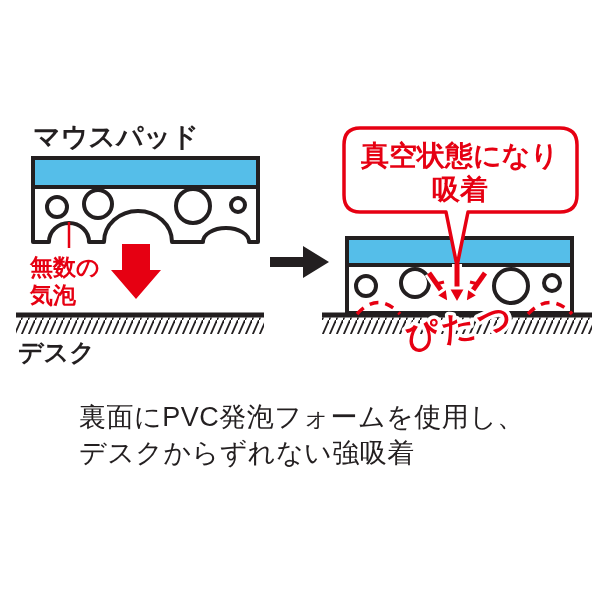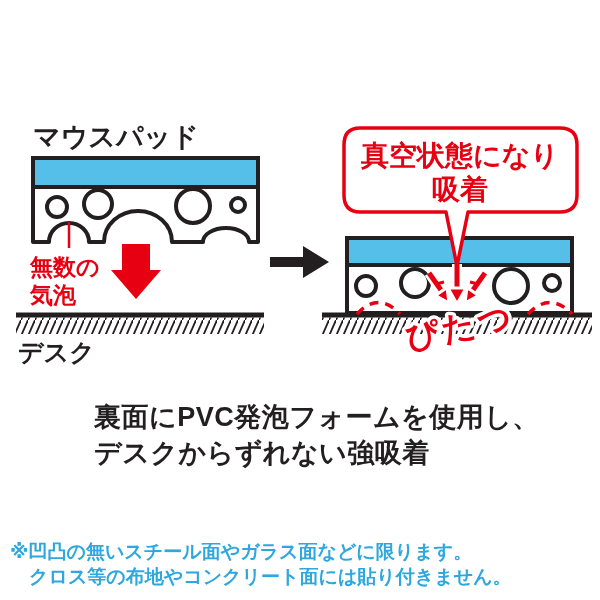--- a/index.html
+++ b/index.html
@@ -7,22 +7,22 @@
     --red:#e60012;
     --pad-blue:#55bee9;
     --note-blue:#2ea7de;
   }
   *{margin:0;padding:0;box-sizing:border-box;}
   html,body{width:600px;height:600px;background:#ffffff;overflow:hidden;}
   body{font-family:"Liberation Sans","DejaVu Sans",sans-serif;position:relative;}
   .stage{position:absolute;left:0;top:0;width:536px;height:600px;}
   svg{position:absolute;left:0;top:0;}
   .headline{
-    position:absolute;left:94px;top:399px;
-    font-size:27px;font-weight:bold;color:var(--ink);
+    position:absolute;left:79px;top:399px;
+    font-size:27px;font-weight:normal;color:var(--ink);
     line-height:36px;letter-spacing:0.5px;white-space:nowrap;
   }
   .footnote{
     position:absolute;left:10px;top:539px;
     font-size:19px;font-weight:bold;color:var(--note-blue);
     line-height:25px;white-space:nowrap;
   }
   .footnote .indent{margin-left:19px;}
   text{font-family:"Liberation Sans","DejaVu Sans",sans-serif;font-weight:bold;}
 </style>
@@ -106,18 +106,14 @@
 
       <text x="460" y="338" font-size="33" fill="#e60012" text-anchor="middle" letter-spacing="3" transform="rotate(-12 460 327)" stroke="#ffffff" stroke-width="7" paint-order="stroke" stroke-linejoin="round">ぴたつ</text>
     </g>
   </svg>
 
   <div class="headline">
     <div>裏面にPVC発泡フォームを使用し、</div>
     <div>デスクからずれない強吸着</div>
   </div>
 
-  <div class="footnote">
-    <div>※凹凸の無いスチール面やガラス面などに限ります。</div>
-    <div class="indent">クロス等の布地やコンクリート面には貼り付きません。</div>
-  </div>
 
 </div>
 
 </body></html>

